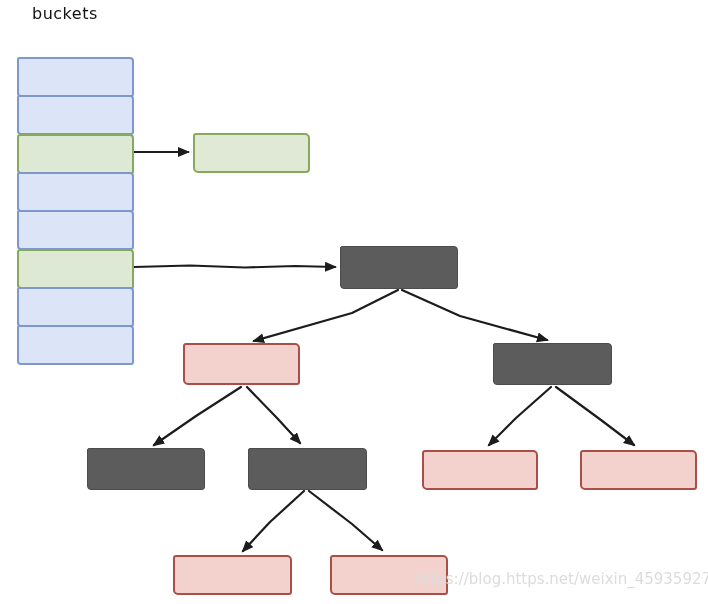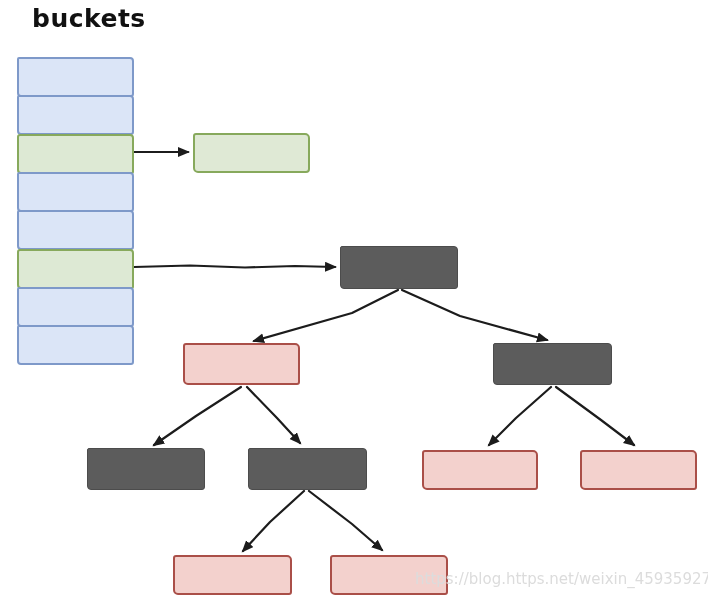--- a/index.html
+++ b/index.html
@@ -5,21 +5,21 @@
   html,body{margin:0;padding:0;background:#ffffff;}
   body{font-family:"DejaVu Sans","Liberation Sans",sans-serif;}
   #canvas{
     position:relative;
     width:708px;height:604px;
     background:#ffffff;
     overflow:hidden;
   }
   #page-title{
     position:absolute;left:32px;top:4px;
-    font-size:25px;font-weight:700;color:#111;
+    font-size:16px;font-weight:400;color:#111;
     letter-spacing:0.5px;
     text-align:center;
   }
   .cell,.node{
     position:absolute;
     box-sizing:border-box;
   }
   .cell-blue{
     background:#dbe5f7;
     border:2px solid #7e99c9;

